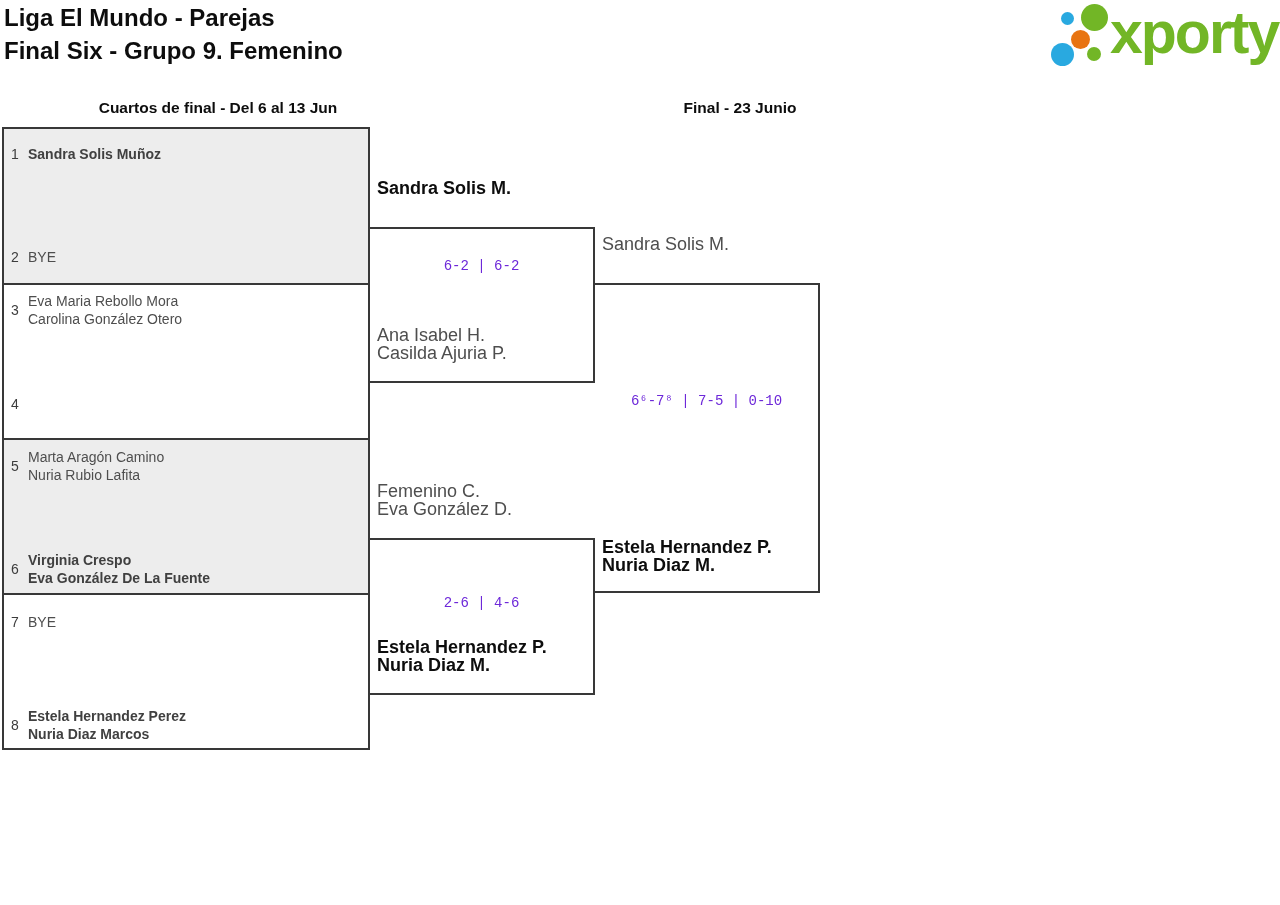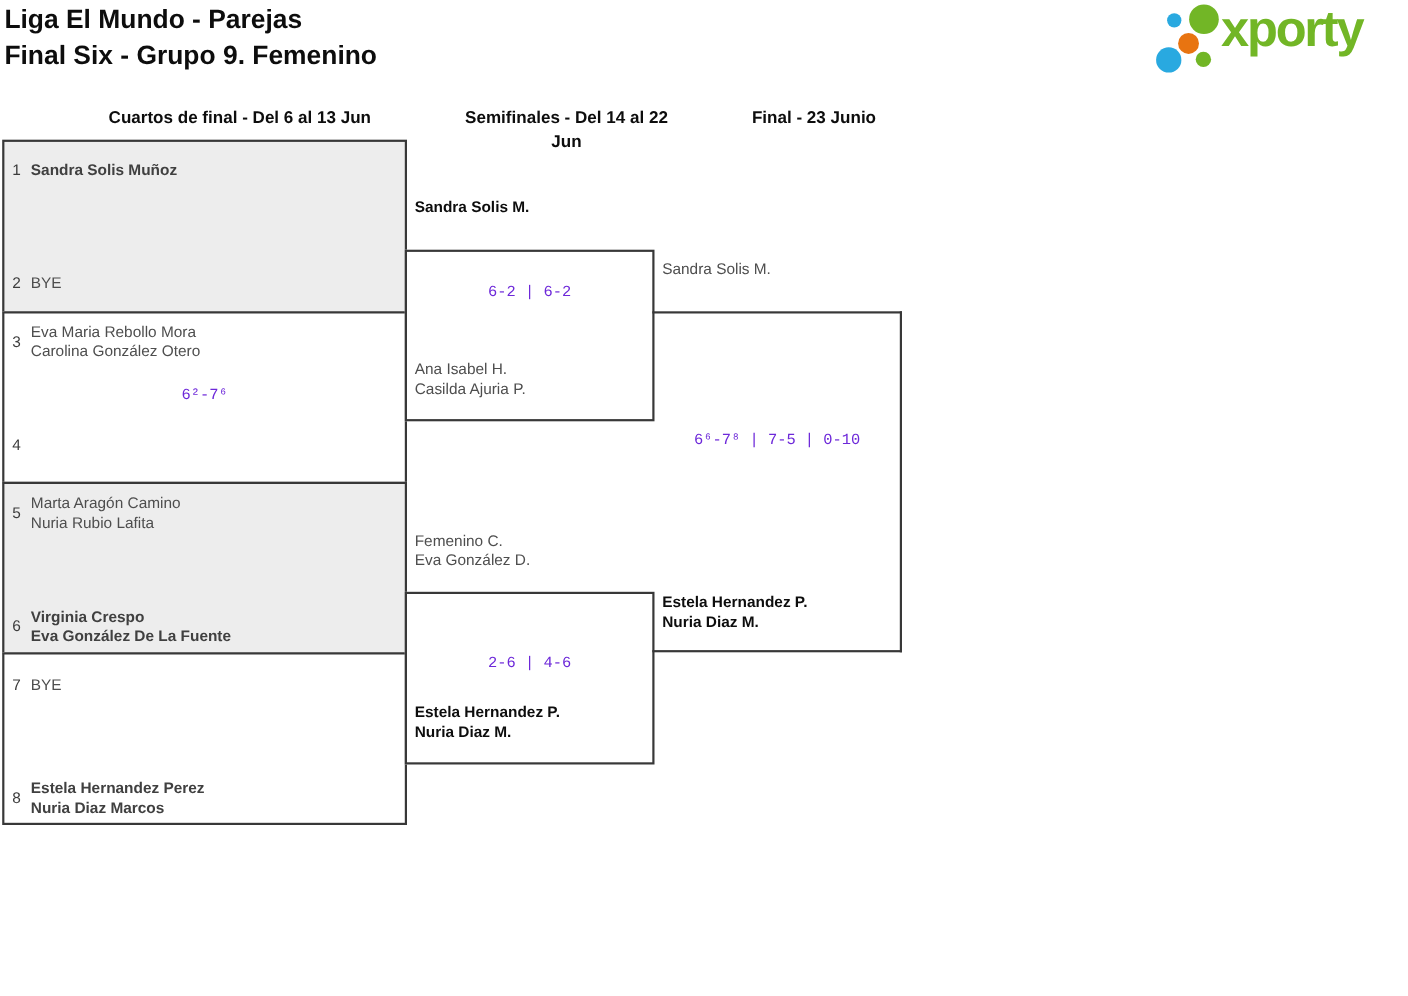--- a/index.html
+++ b/index.html
@@ -11,21 +11,21 @@
 
   
   .logo{position:absolute;left:1048px;top:2px;width:228px;height:66px;cursor:pointer;}
   .logo-dots{position:absolute;left:0;top:0;width:62px;height:64px;}
   .dot{position:absolute;border-radius:50%;}
   .dot.blue-small {left:13px;top:10px;width:13px;height:13px;}
   .dot.green-large{left:33px;top:2px; width:27px;height:27px;}
   .dot.orange-mid {left:23px;top:28px;width:19px;height:19px;}
   .dot.blue-large {left:3px; top:41px;width:23px;height:23px;}
   .dot.green-small{left:39px;top:45px;width:14px;height:14px;}
-  .logo-text{position:absolute;left:62px;top:-3px;font-size:46px;font-weight:bold;
+  .logo-text{position:absolute;left:62px;top:-3px;font-size:59px;font-weight:bold;
              letter-spacing:-2px;}
 
   .round-header{position:absolute;top:97px;text-align:center;font-size:15.5px;
                 font-weight:bold;color:#0d0d0d;line-height:22px;margin-left:33px;}
   .rh1{left:0;width:370px;}
   .rh2{left:382px;width:200px;}
   .rh3{left:593px;width:228px;}
 
   .box{position:absolute;box-sizing:border-box;border:2px solid #383838;background:#fff;}
   .box.shaded{background:#ededed;}
@@ -37,21 +37,21 @@
   .sf2{left:368px;top:538px;width:227px;height:157px;}
   .fin{left:593px;top:283px;width:227px;height:310px;border-left:none;background:transparent;}
 
   .entry{position:absolute;left:8px;display:flex;align-items:center;gap:6px;
          font-size:14px;line-height:18px;color:#4e4e4e;}
   .entry .seed{flex:none;width:14px;text-align:center;font-weight:normal;color:#3c3c3c;}
   .entry.winner .names{font-weight:bold;color:#404040;}
 
   .score{position:absolute;text-align:center;font-size:14px;color:#6d28d9;font-family:Liberation Mono, monospace;}
 
-  .sf-name{position:absolute;font-size:14px;line-height:18px;color:#4e4e4e;}
+  .sf-name{position:absolute;font-size:18px;line-height:18px;color:#4e4e4e;}
   .sf-name.winner{font-weight:bold;color:#0d0d0d;}
 </style>
 </head>
 <body>
 
 <div class="stage">
 
   <div class="page-title">
     <div>Liga El Mundo - Parejas</div>
     <div>Final Six - Grupo 9. Femenino</div>
@@ -62,21 +62,20 @@
       <span class="dot blue-small" style="background:#29a9e0"></span>
       <span class="dot green-large" style="background:#72b626"></span>
       <span class="dot orange-mid" style="background:#e87411"></span>
       <span class="dot blue-large" style="background:#29a9e0"></span>
       <span class="dot green-small" style="background:#72b626"></span>
     </div>
     <span class="logo-text" style="color:#72b626">xporty</span>
   </div>
 
   <div class="round-header rh1">Cuartos de final - Del 6 al 13 Jun</div>
-  <div class="round-header rh2">Semifinales - Del 14 al 22 Jun</div>
   <div class="round-header rh3">Final - 23 Junio</div>
 
   <div class="box shaded qf1"></div>
   <div class="box qf2"></div>
   <div class="box shaded qf3"></div>
   <div class="box qf4"></div>
   <div class="box sf1"></div>
   <div class="box sf2"></div>
   <div class="box fin"></div>
 
@@ -89,21 +88,20 @@
     <span class="names"><span>BYE</span></span>
   </div>
 
   <div class="entry" style="top:292px">
     <span class="seed">3</span>
     <span class="names">
       <div>Eva Maria Rebollo Mora</div>
       <div>Carolina González Otero</div>
     </span>
   </div>
-  <div class="score" style="left:2px;width:368px;top:352px">6²-7⁶</div>
   <div class="entry winner" style="top:395px">
     <span class="seed">4</span>
   </div>
 
   <div class="entry" style="top:448px">
     <span class="seed">5</span>
     <span class="names">
       <div>Marta Aragón Camino</div>
       <div>Nuria Rubio Lafita</div>
     </span>

